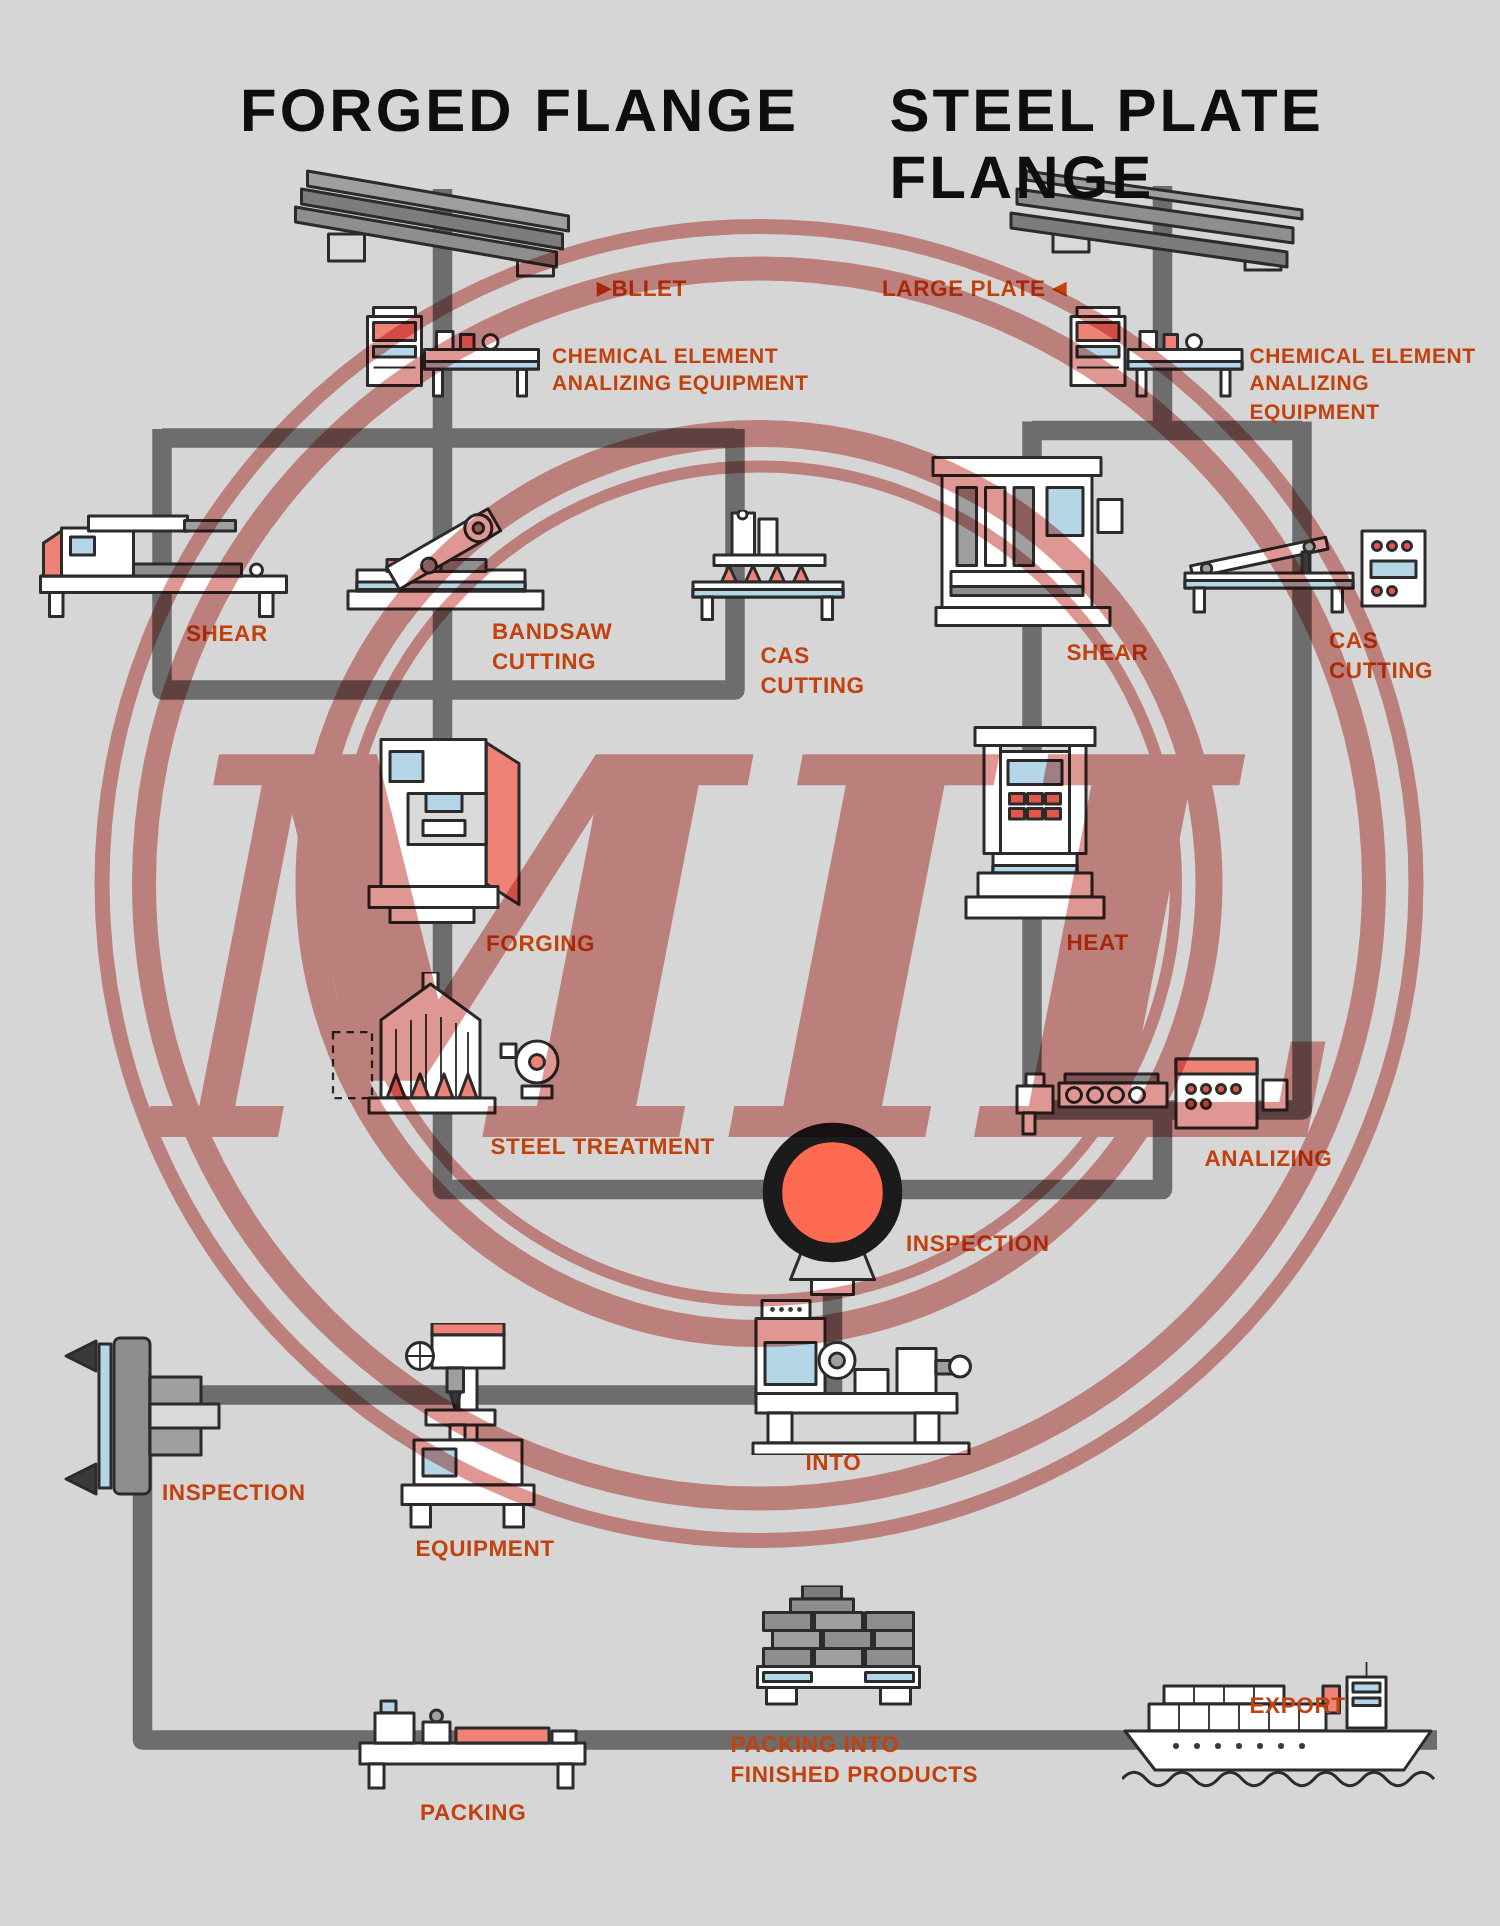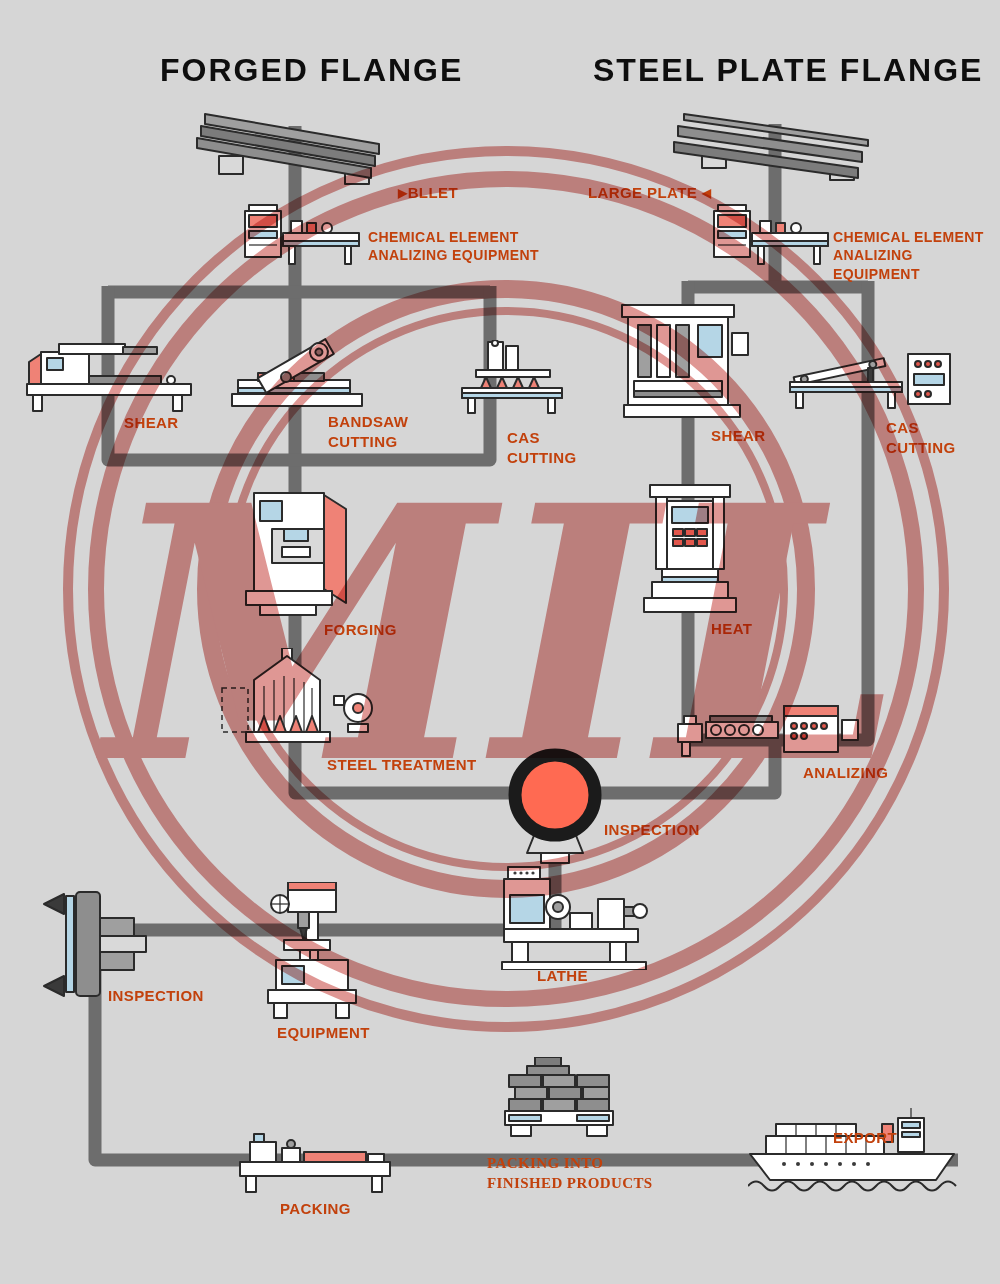--- a/index.html
+++ b/index.html
@@ -5,21 +5,21 @@
   * { margin:0; padding:0; box-sizing:border-box; }
   html,body { background:#c9c9c9; }
   .canvas { position:relative; width:1000px; height:1284px; background:#d6d6d6; overflow:hidden;
             font-family:"Liberation Sans", sans-serif; }
   svg.pipes { position:absolute; left:0; top:0; z-index:1; }
   .m   { position:absolute; z-index:2; }
   .lbl { position:absolute; z-index:3; font-weight:700; font-size:15px; line-height:1.32;
          letter-spacing:.4px; color:#c2410c; white-space:pre-line; }
   .lbl.sm { font-size:14px; }
   .lbl .arrow { font-size:12px; position:relative; top:-1px; }
-  .title { position:absolute; z-index:3; font-weight:900; font-size:32px; letter-spacing:2px; color:#0e0e0e; }
+  .title { position:absolute; z-index:3; font-weight:900; font-size:40px; letter-spacing:2px; color:#0e0e0e; }
   .watermark { position:absolute; left:0; top:0; z-index:4; pointer-events:none; opacity:.55; mix-blend-mode:multiply; }
 
   
   .ink  { stroke:#2b2b2b; stroke-width:2; stroke-linejoin:round; }
   .thin { stroke:#2b2b2b; stroke-width:1.2; }
   .w{fill:#ffffff}.bl{fill:var(--blue,#b5d6e6)}.sa{fill:var(--salmon,#ef8276)}
   .rd{fill:var(--accent-red,#e2574c)}.gr{fill:#8e8e8e}.g2{fill:#7c7c7c}.g3{fill:#9f9f9f}
   .lg{fill:#d9d9d9}.dk{fill:#3a3a3a}.none{fill:none}
   .pipe { stroke:var(--pipe,#6d6d6d); stroke-width:13; fill:none; stroke-linejoin:round; }
   .dash { stroke:#2b2b2b; stroke-width:1.5; fill:none; stroke-dasharray:5 4; }
@@ -368,25 +368,25 @@
   <div class="lbl" style="left:507px; top:428px;">CAS
 CUTTING</div>
   <div class="lbl" style="left:711px; top:426px;">SHEAR</div>
   <div class="lbl" style="left:886px; top:418px;">CAS
 CUTTING</div>
   <div class="lbl" style="left:324px; top:620px;">FORGING</div>
   <div class="lbl" style="left:711px; top:619px;">HEAT</div>
   <div class="lbl" style="left:327px; top:755px;">STEEL TREATMENT</div>
   <div class="lbl" style="left:803px; top:763px;">ANALIZING</div>
   <div class="lbl" style="left:604px; top:820px;">INSPECTION</div>
-  <div class="lbl" style="left:537px; top:966px;">LATHE</div>
+  <div class="lbl" style="left:537px; top:966px;">INTO</div>
   <div class="lbl" style="left:277px; top:1023px;">EQUIPMENT</div>
   <div class="lbl" style="left:108px; top:986px;">INSPECTION</div>
   <div class="lbl" style="left:280px; top:1199px;">PACKING</div>
-  <div class="lbl" style="left:487px; top:1154px;font-family:Liberation Serif, serif;">PACKING INTO
+  <div class="lbl" style="left:487px; top:1154px;">PACKING INTO
 FINISHED PRODUCTS</div>
   <div class="lbl" style="left:833px; top:1128px;">EXPORT</div>
 
   <svg class="watermark" width="1000" height="1284">
     <circle cx="506" cy="589" r="438" class="wm" stroke-width="10"></circle>
     <circle cx="506" cy="589" r="410" class="wm" stroke-width="16"></circle>
     <circle cx="506" cy="589" r="300" class="wm" stroke-width="18"></circle>
     <circle cx="506" cy="589" r="278" class="wm" stroke-width="8"></circle>
     <text x="505" y="758" text-anchor="middle" font-size="350" class="wm-text">MIL</text>
   </svg>

